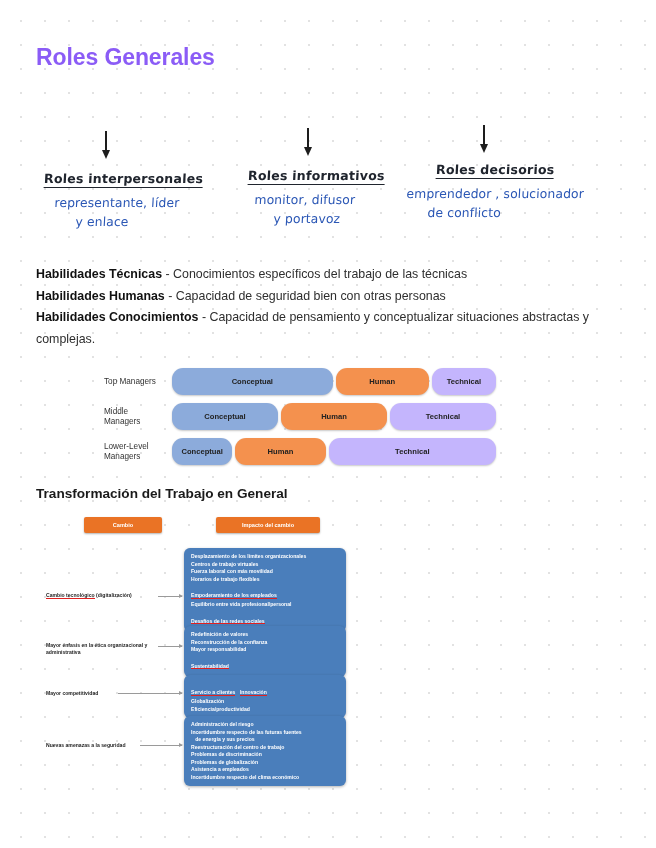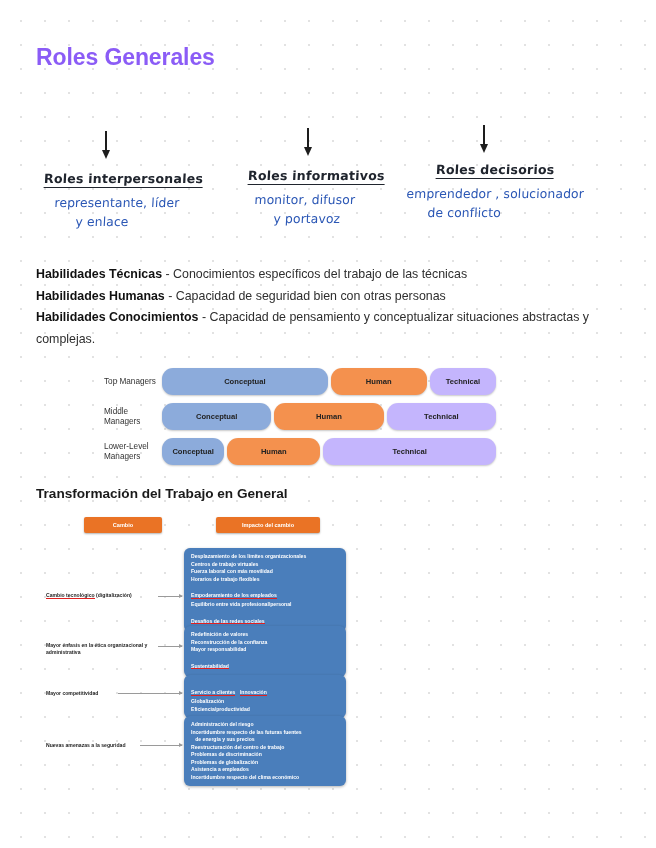--- a/index.html
+++ b/index.html
@@ -124,21 +124,21 @@
     align-items: center;
     margin-bottom: 8px;
     height: 27px;
   }
   .bar-label {
     width: 52px;
     flex: 0 0 52px;
     font-size: 8.2px;
     line-height: 10px;
     color: #333;
-    padding-right: 6px;
+    padding-right: 16px;
   }
   .bar-track {
     flex: 1 1 auto;
     display: flex;
     height: 27px;
     gap: 3px;
   }
   .seg {
     display: flex;
     align-items: center;

